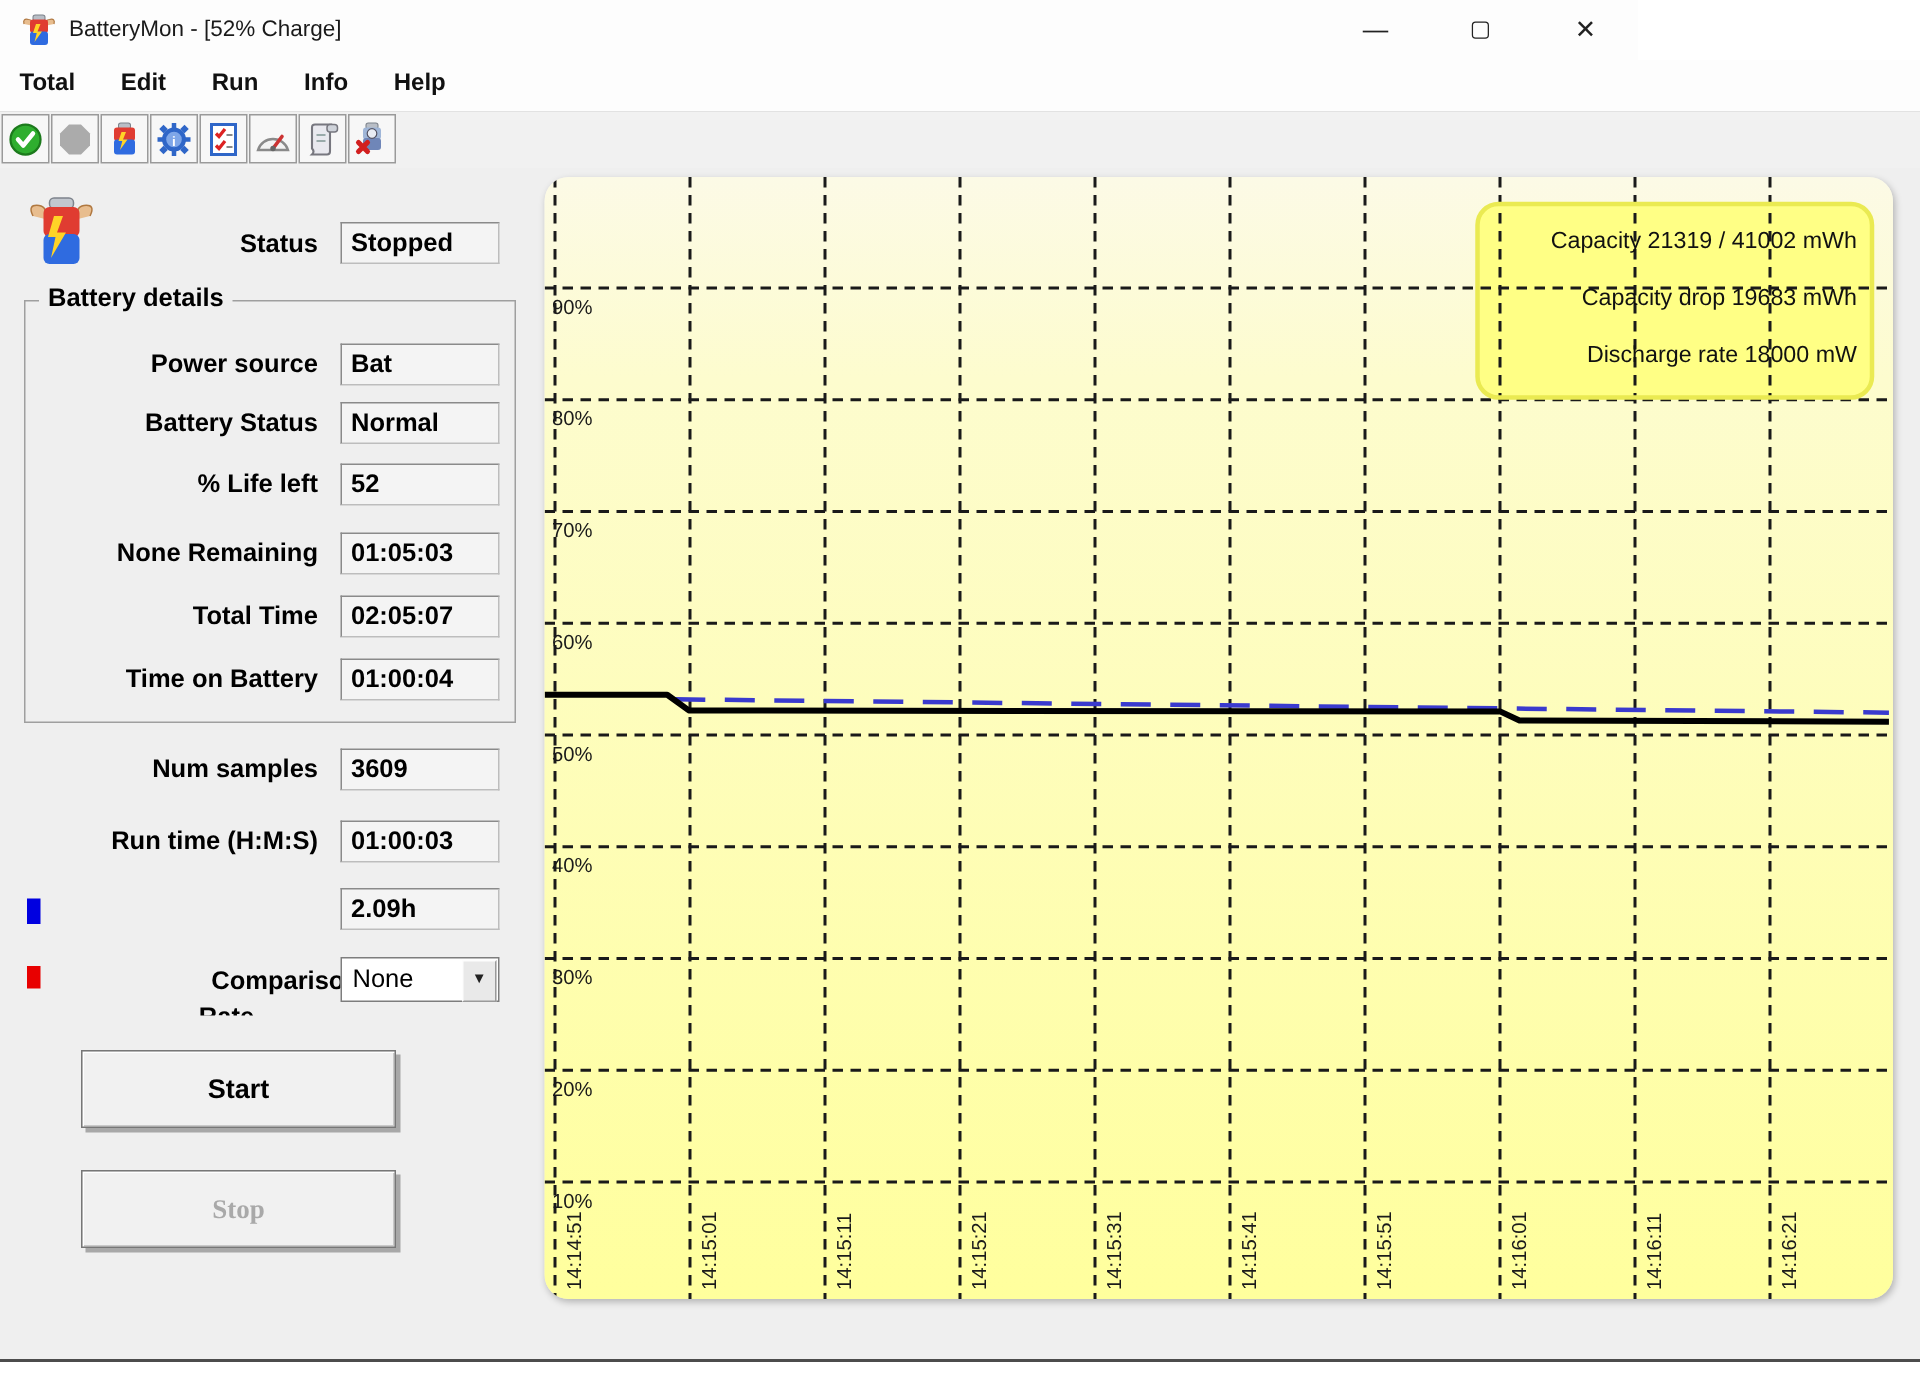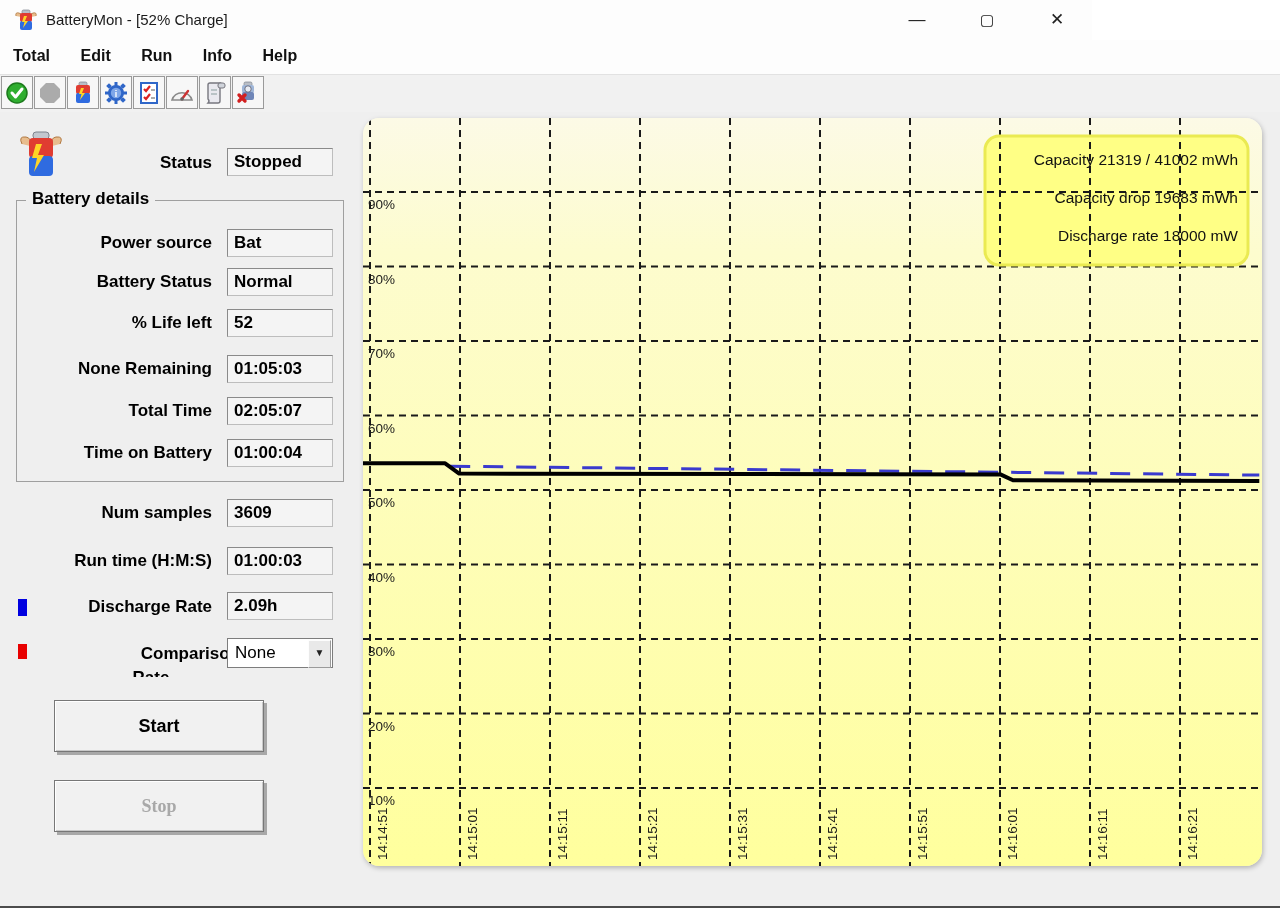--- a/index.html
+++ b/index.html
@@ -207,21 +207,20 @@
   <div class="row-label" style="top:438px;">Time on Battery</div>
   <div class="row-field" style="top:439px;">01:00:04</div>
 
   <div class="row-label" style="top:498px;">Num samples</div>
   <div class="row-field" style="top:499px;">3609</div>
 
   <div class="row-label" style="top:546px;">Run time (H:M:S)</div>
   <div class="row-field" style="top:547px;">01:00:03</div>
 
   <div class="marker" style="left: 18px; top: 599px; height: 17px; background: rgb(0, 0, 224);"></div>
-  <div class="row-label" style="top:592px;">Discharge Rate</div>
   <div class="row-field" style="top:592px;">2.09h</div>
 
   <div class="marker" style="left: 18px; top: 644px; height: 15px; background: rgb(232, 0, 0);"></div>
   <div class="row-label" style="top:639px;margin-left:28px;">Comparison</div>
   <div class="dropdown" style="top:638px;">
     <span class="val">None</span>
     <span class="arrow-btn">▼</span>
   </div>
   <div class="clipped-label">Rate</div>
 

